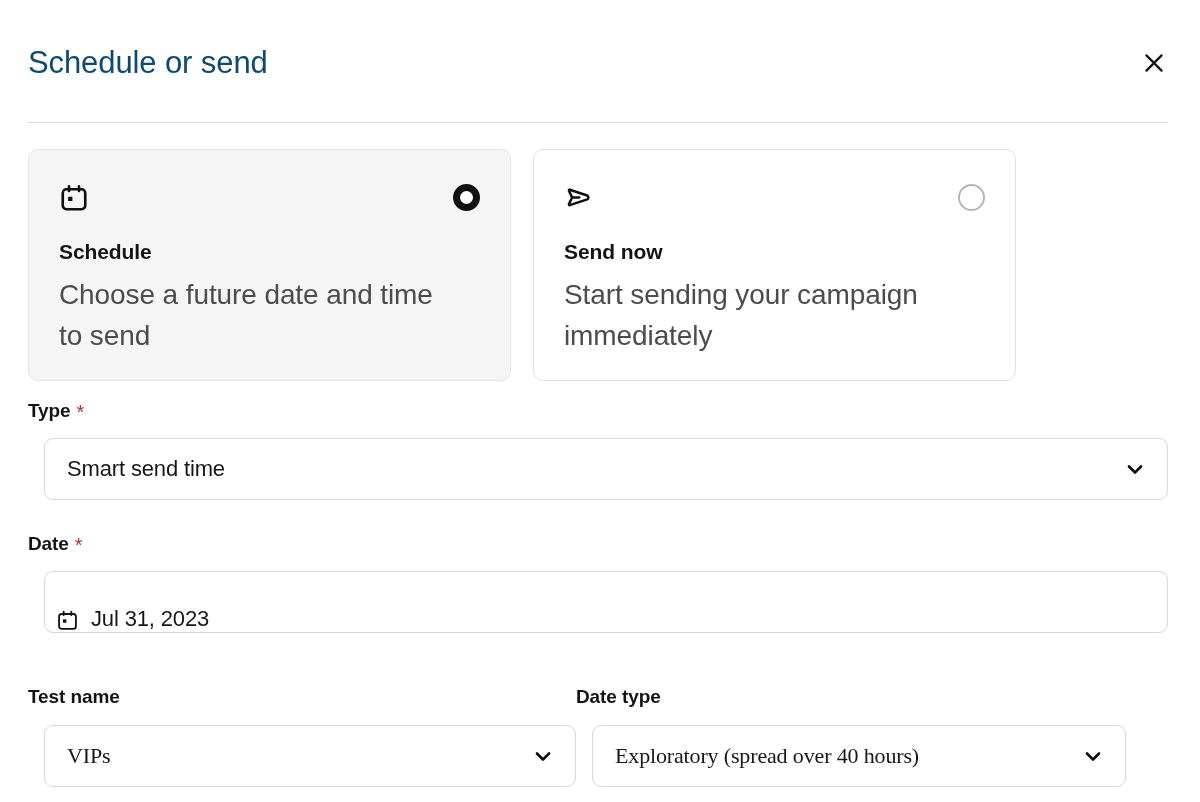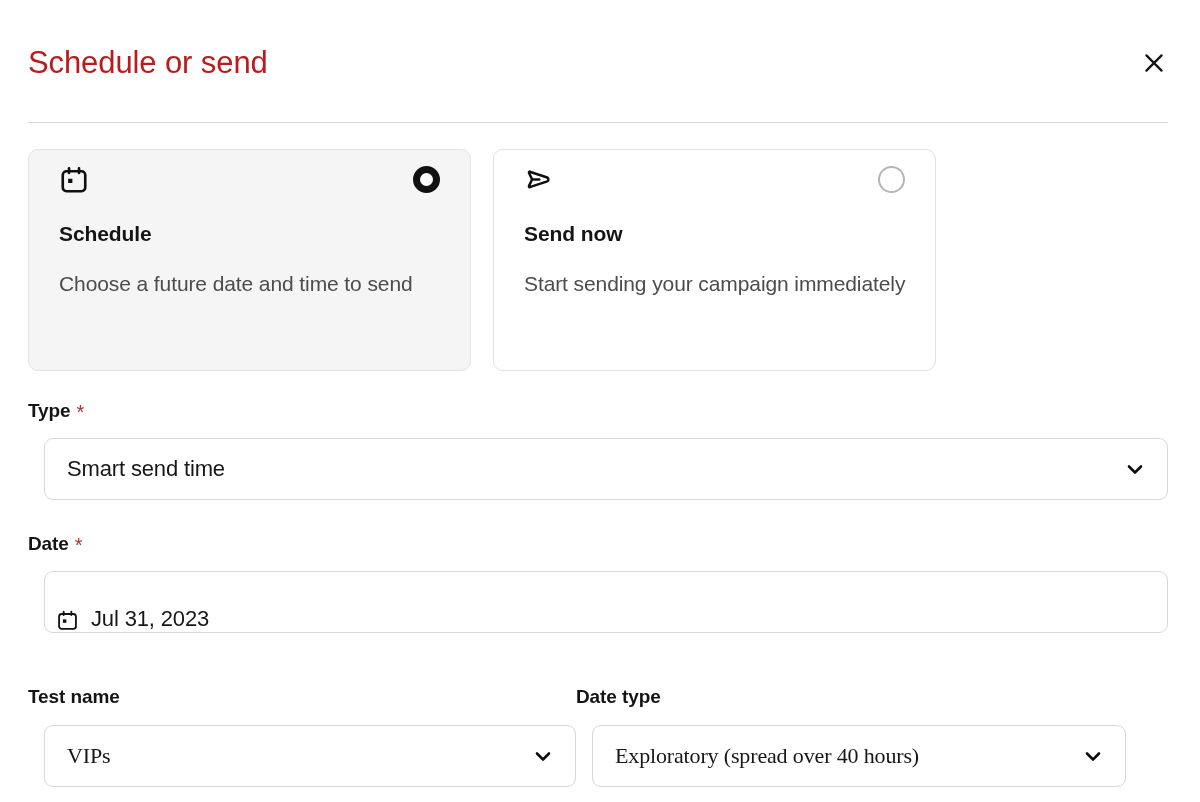--- a/index.html
+++ b/index.html
@@ -28,21 +28,21 @@
     width: 1140px;
     height: 70px;
     display: flex;
     align-items: center;
     justify-content: space-between;
   }
 
   .modal-title {
     font-size: 31px;
     font-weight: 400;
-    color: #b91c1c;
+    color: #0c4a6e;
     letter-spacing: -0.1px;
     line-height: 1.2;
   }
 
   .close-button {
     width: 40px;
     height: 40px;
     display: flex;
     align-items: center;
     justify-content: center;
@@ -66,26 +66,26 @@
   .options-row {
     position: absolute;
     left: 28px;
     top: 149px;
     width: 1140px;
     display: flex;
     gap: 22px;
   }
 
   .option-card {
-    width: 443px;
+    width: 483px;
     min-height: 222px;
     border-radius: 10px;
     border: 1px solid #e0e0e0;
     background: #ffffff;
-    padding: 15px 28px 24px 30px;
+    padding: 33px 28px 24px 30px;
     position: relative;
     cursor: pointer;
   }
   .option-card.selected {
     background: #f5f5f5;
     border-color: #e3e3e3;
   }
 
   .card-top {
     display: flex;
@@ -120,24 +120,24 @@
   .card-title {
     font-size: 21px;
     font-weight: 700;
     color: #141414;
     margin-top: 26px;
     line-height: 1.25;
     letter-spacing: -0.1px;
   }
 
   .card-desc {
-    font-size: 21px;
+    font-size: 28px;
     font-weight: 400;
     color: #4c4c4c;
-    margin-top: 22px;
+    margin-top: 10px;
     line-height: 1.45;
     max-width: 400px;
     letter-spacing: -0.1px;
   }
 
   
   .field-label {
     font-size: 19px;
     font-weight: 700;
     color: #141414;

